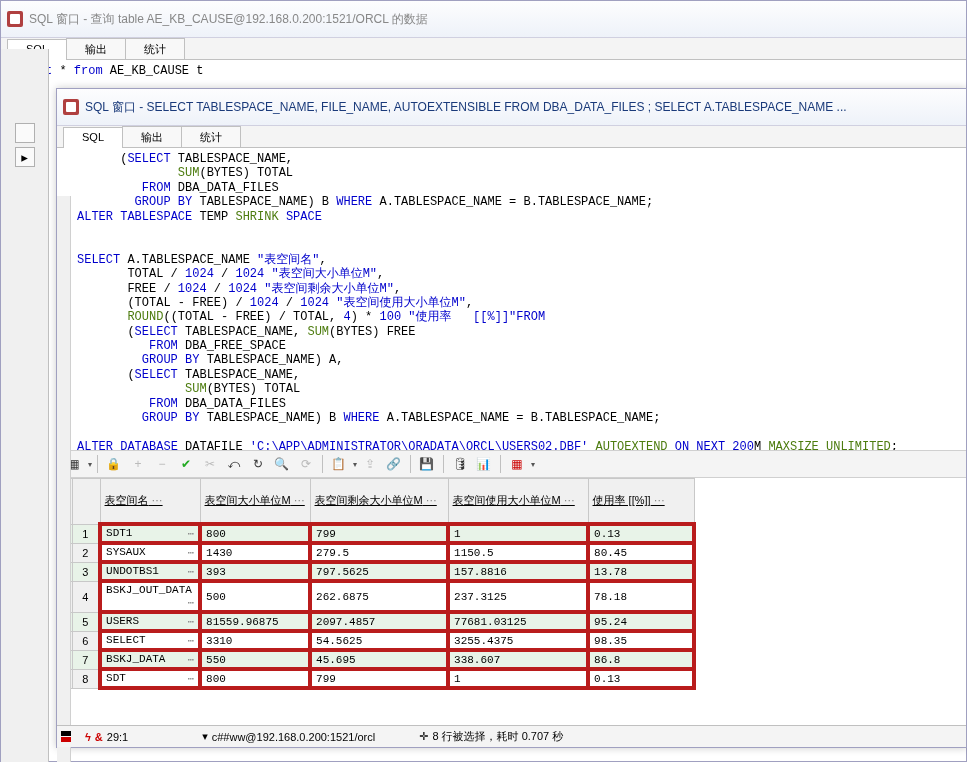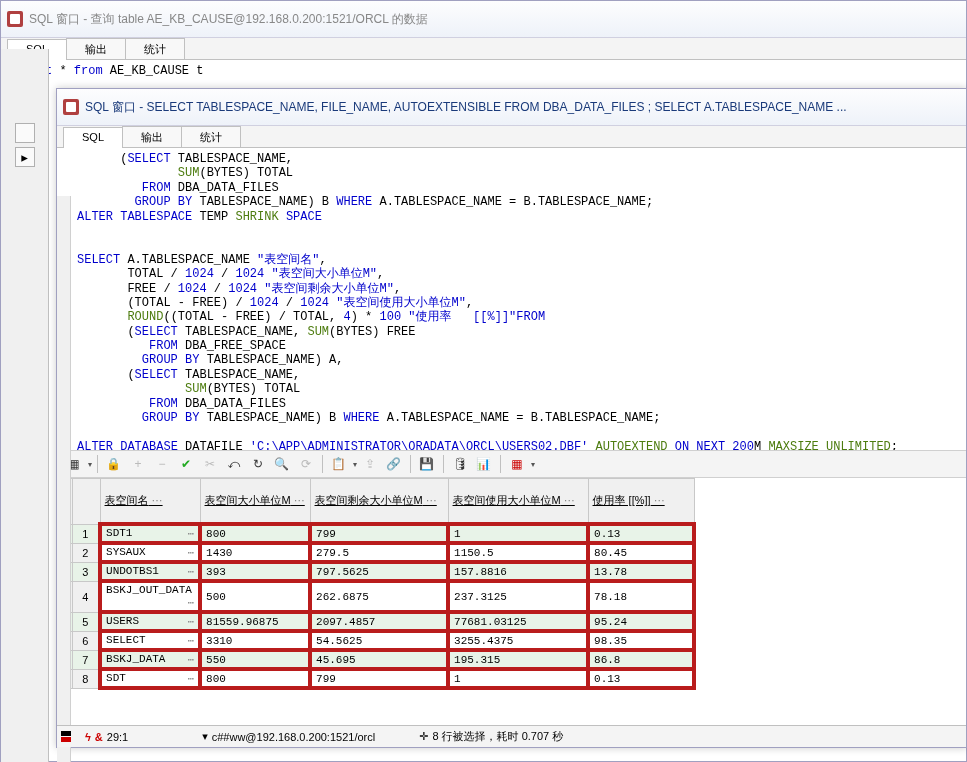--- a/index.html
+++ b/index.html
@@ -196,21 +196,21 @@
             <td class="num">54.5625</td>
             <td class="num">3255.4375</td>
             <td class="num">98.35</td>
           </tr>
           <tr class="odd">
             <td class="rowsel"></td>
             <td class="rowhdr">7</td>
             <td class="txt"><span>BSKJ_DATA</span><span class="ellips" style="float: right;">⋯</span></td>
             <td class="num">550</td>
             <td class="num">45.695</td>
-            <td class="num">195.315</td>
+            <td class="num">338.607</td>
             <td class="num">86.8</td>
           </tr>
           <tr>
             <td class="rowsel"></td>
             <td class="rowhdr">8</td>
             <td class="txt"><span>SDT</span><span class="ellips" style="float: right;">⋯</span></td>
             <td class="num">800</td>
             <td class="num">799</td>
             <td class="num">1</td>
             <td class="num">0.13</td>

